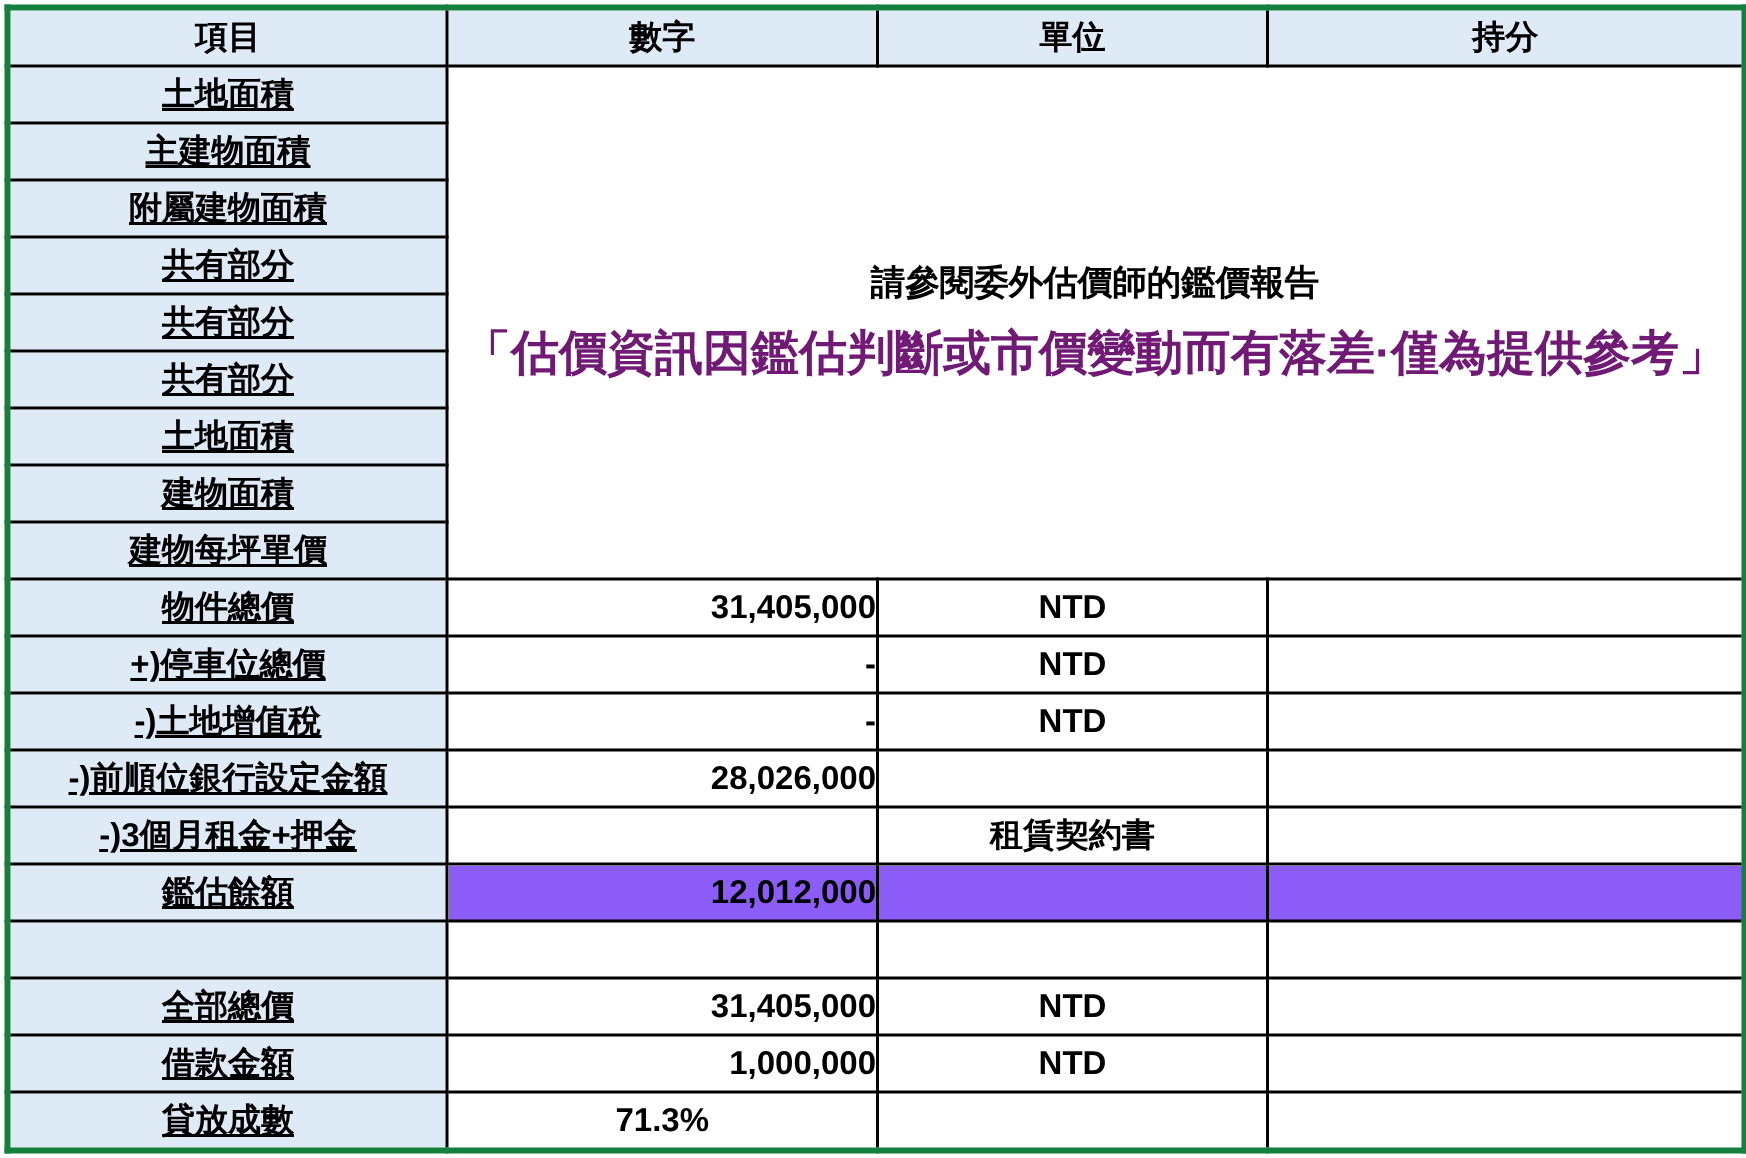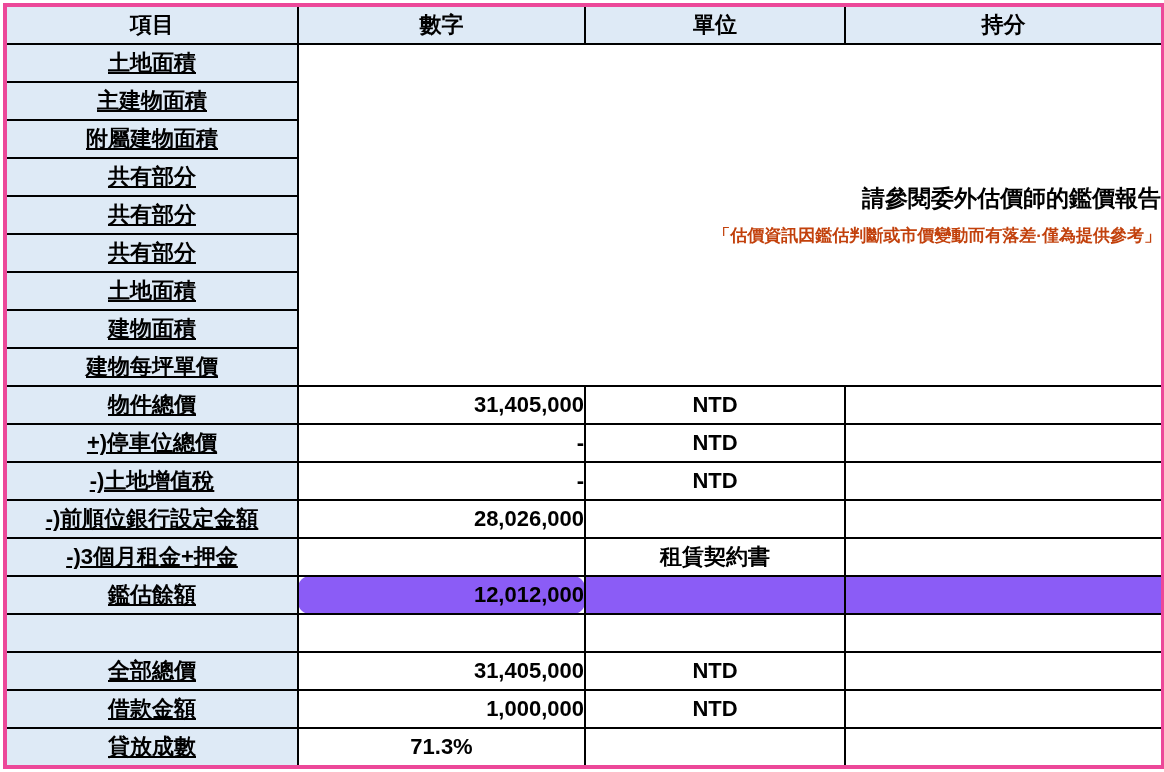--- a/index.html
+++ b/index.html
@@ -7,21 +7,21 @@
     width: 1164px; height: 772px; overflow: hidden;
     font-family: "Liberation Sans", "DejaVu Sans", sans-serif;
     font-weight: 700;
   }
   table.val {
     border-collapse: collapse;
     table-layout: fixed;
     width: 1158px;
     height: 764px;
     margin: 3px;
-    border: 4px solid #ec4899;
+    border: 4px solid #15803d;
     background: #ffffff;
   }
   table.val td, table.val th {
     border: 2px solid #000000;
     padding: 0;
     height: 36px;
     font-size: 22px;
     font-weight: 700;
     color: #000000;
     overflow: hidden;
@@ -31,27 +31,27 @@
   th.hdr, td.lbl {
     background: #DEEAF6;
     text-align: center;
     vertical-align: middle;
   }
   td.lbl { font-size: 23px; text-decoration: underline; }
   th.hdr { font-size: 22px; }
   
   td.notice-cell {
     background: #ffffff;
-    text-align: right;
+    text-align: center;
     vertical-align: middle;
   }
   .notice-line1 { font-size: 23px; color: #000000; margin-bottom: 10px; }
-  .notice-line2 { font-size: 17px; color: #c2410c; }
+  .notice-line2 { font-size: 32px; color: #701a75; }
   
-  td.num   { text-align: right;  padding-right: 14px; vertical-align: middle; border-radius: 12px; }
+  td.num   { text-align: right;  padding-right: 14px; vertical-align: middle; }
   td.num-dash { text-align: right; padding-right: 46px; vertical-align: middle; }
   td.ctr   { text-align: center; vertical-align: middle; }
   td.red   { color: #FF0000; }
   td.blue-bg { background: #8b5cf6; }
 </style>
 </head>
 <body>
 
 <table class="val">
   <colgroup>

